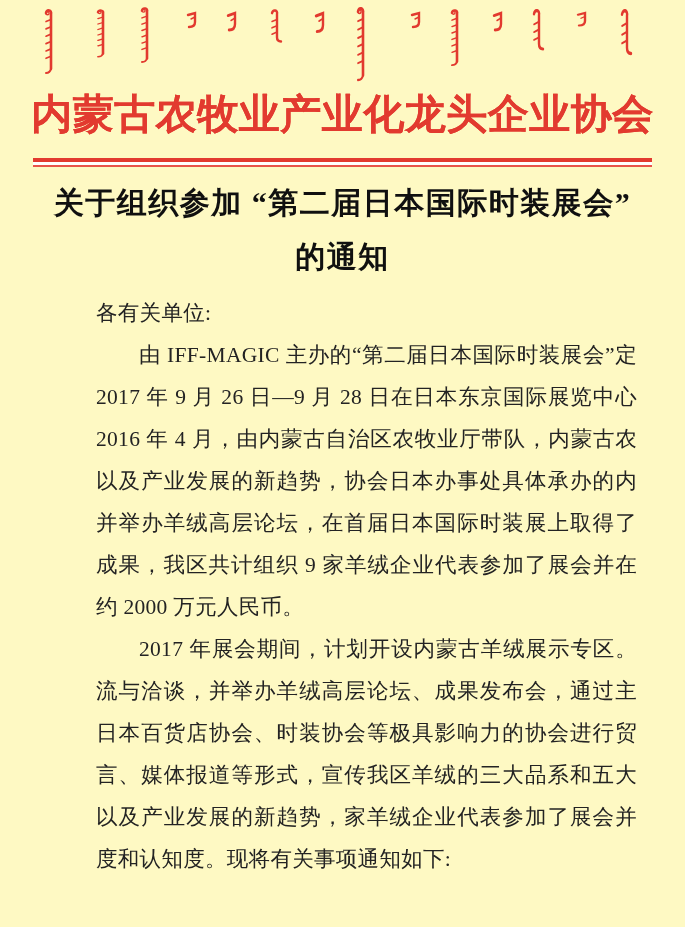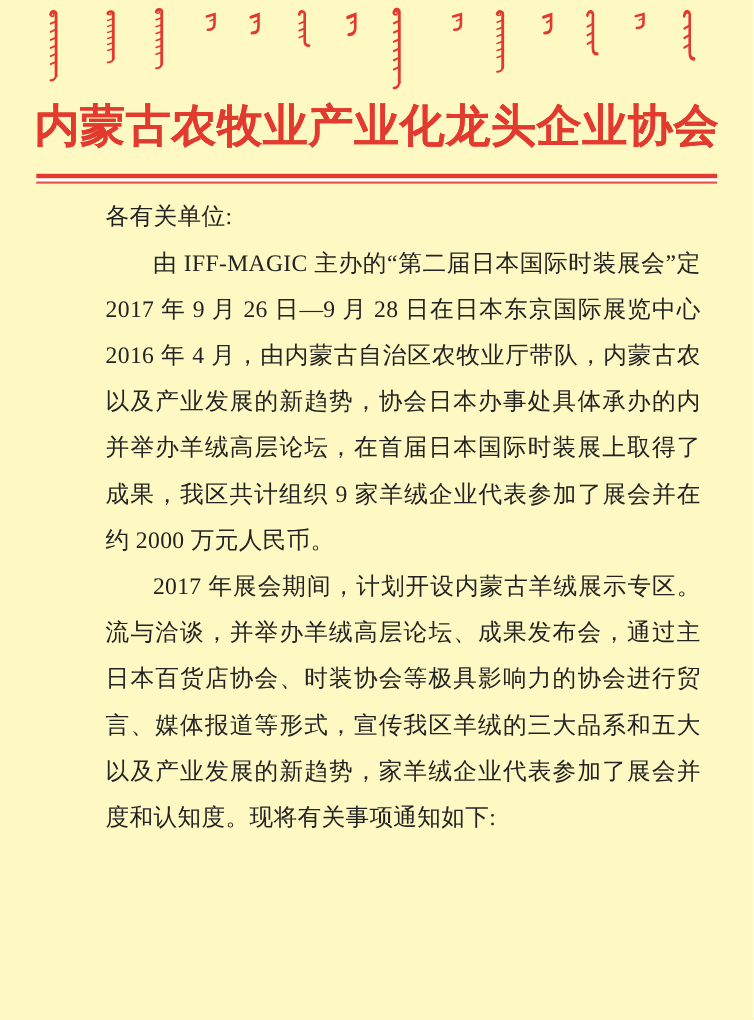--- a/index.html
+++ b/index.html
@@ -126,20 +126,22 @@
     <use href="#mg-m" transform="translate(532,4) scale(1,1.3)"></use>
     <use href="#mg-s" transform="translate(578,6) scale(1,0.9)"></use>
     <use href="#mg-m" transform="translate(620,4) scale(1,1.45)"></use>
   </svg>
 
   <div class="org-name">内蒙古农牧业产业化龙头企业协会</div>
 
   <div class="double-rule"></div>
 
   <h1 class="doc-title">
+    <span class="t-line">关于组织参加 “第二届日本国际时装展会”</span>
+    <span class="t-line">的通知</span>
   </h1>
 
   <div class="doc-body">
       <div class="line">各有关单位:</div>
       <div class="line indent fill">由 IFF-MAGIC 主办的“第二届日本国际时装展会”定于</div>
       <div class="line fill">2017 年 9 月 26 日—9 月 28 日在日本东京国际展览中心举办。</div>
       <div class="line fill">2016 年 4 月，由内蒙古自治区农牧业厅带队，内蒙古农牧业</div>
       <div class="line fill">以及产业发展的新趋势，协会日本办事处具体承办的内蒙</div>
       <div class="line fill">并举办羊绒高层论坛，在首届日本国际时装展上取得了丰硕的</div>
       <div class="line fill">成果，我区共计组织 9 家羊绒企业代表参加了展会并在期间</div>

